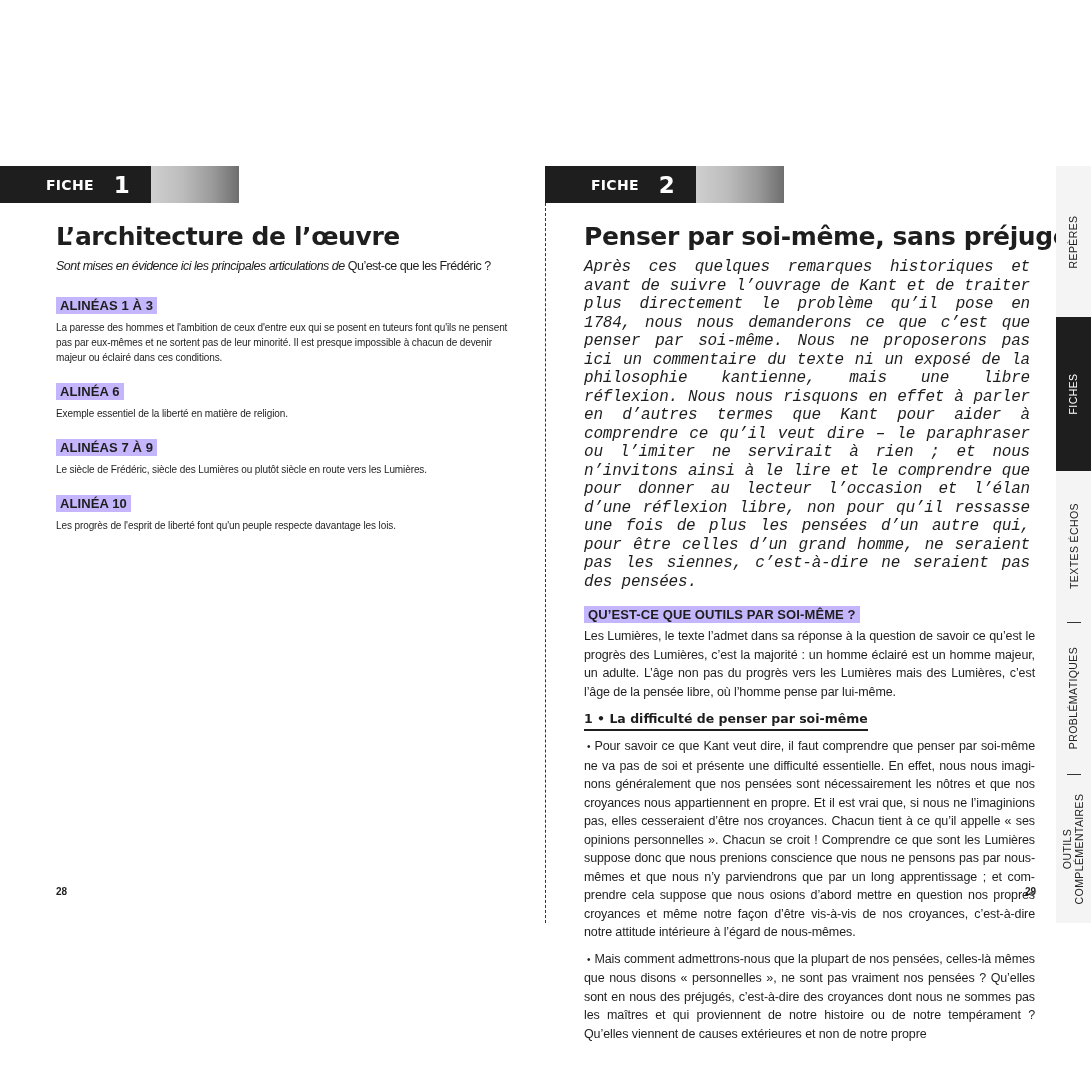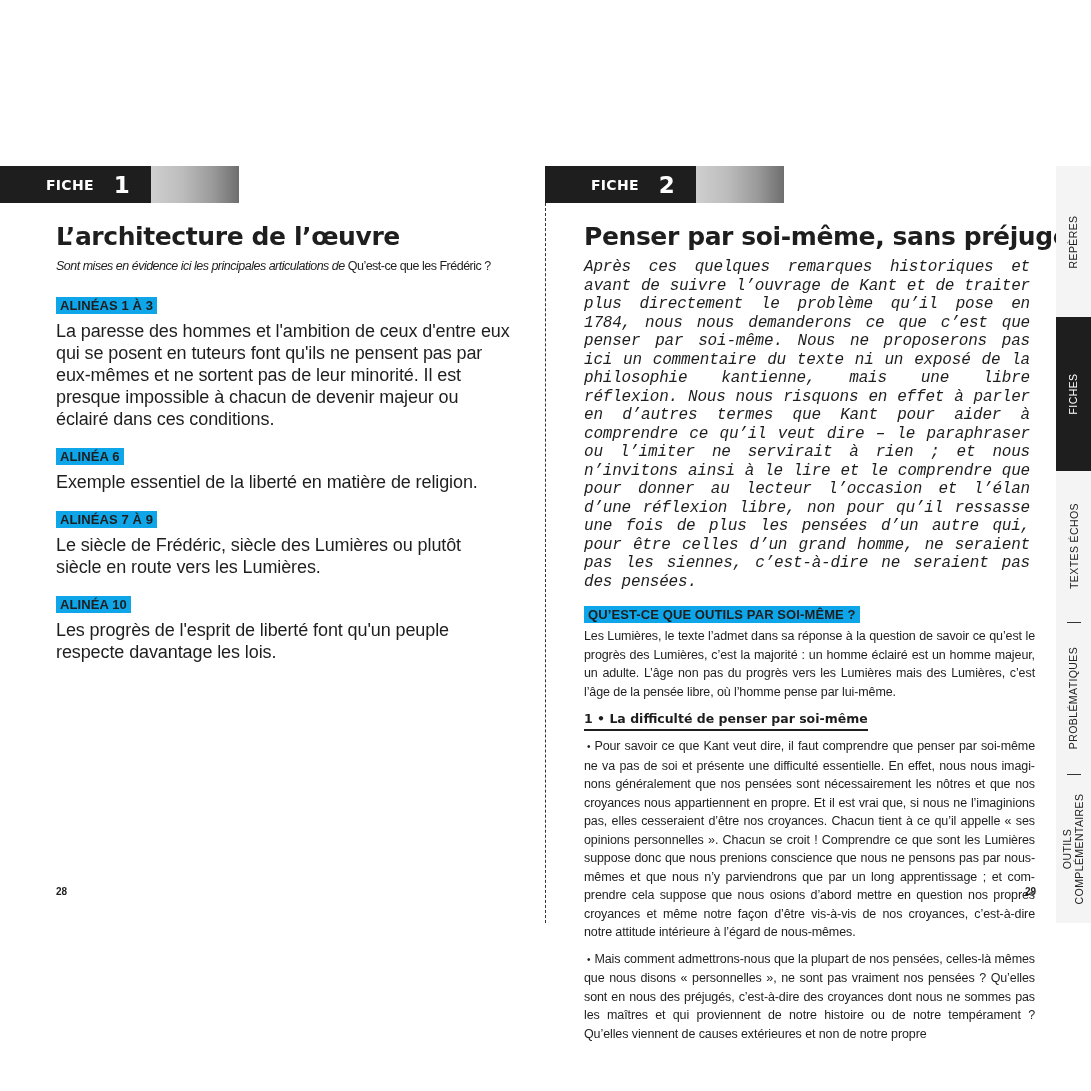--- a/index.html
+++ b/index.html
@@ -21,23 +21,23 @@
 
   .divider { position: absolute; left: 545px; top: 203px; height: 720px; border-left: 1.5px dashed #333; }
 
   .page-title { position: absolute; font-family: "DejaVu Sans", sans-serif; font-weight: bold;
                 font-size: 25px; color: #1e1e1e; letter-spacing: -0.4px; margin: 0; }
 
   .lead-left { position: absolute; left: 56px; top: 259px; width: 460px; font-size: 12.5px; font-style: italic; letter-spacing: -0.5px; }
   .lead-left .upright { font-style: normal; }
 
   .left-col { position: absolute; left: 56px; top: 296px; width: 455px; }
-  .sec-head { display: inline-block; background: #0ea5e9; font-weight: bold; font-size: 13px;
+  .sec-head { display: inline-block; background: #c4b5fd; font-weight: bold; font-size: 13px;
               padding: 1px 4px 1px 4px; margin: 0 0 6px 0; letter-spacing: 0.1px; }
-  .sec-body { font-size: 18px; line-height: 22px; margin: 0 0 17px 0; letter-spacing: -0.1px; }
+  .sec-body { font-size: 10px; line-height: 15px; margin: 0 0 17px 0; letter-spacing: -0.1px; }
 
   .right-col { position: absolute; left: 584px; top: 258px; width: 451px; }
   .lead-right { font-size: 16px; font-style: italic; line-height: 18.5px; margin: 0 5px 14px 0; text-align: justify; letter-spacing: -0.2px; font-family: Liberation Mono, monospace; }
   .right-col .sec-head { margin-bottom: 4px; }
   .para { font-size: 12.5px; line-height: 18.5px; margin: 0 0 8px 0; text-align: justify; letter-spacing: -0.1px; }
   .subhead { display: inline-block; font-family: "DejaVu Sans", sans-serif; font-weight: bold; font-size: 12.5px;
              border-bottom: 2px solid #1e1e1e; padding-bottom: 3px; margin: 0 0 6px 0; }
   .bullet { font-size: 10px; margin-right: 4px; margin-left: 3px; }
 
   .page-num { position: absolute; top: 886px; font-weight: bold; font-size: 10px; }

